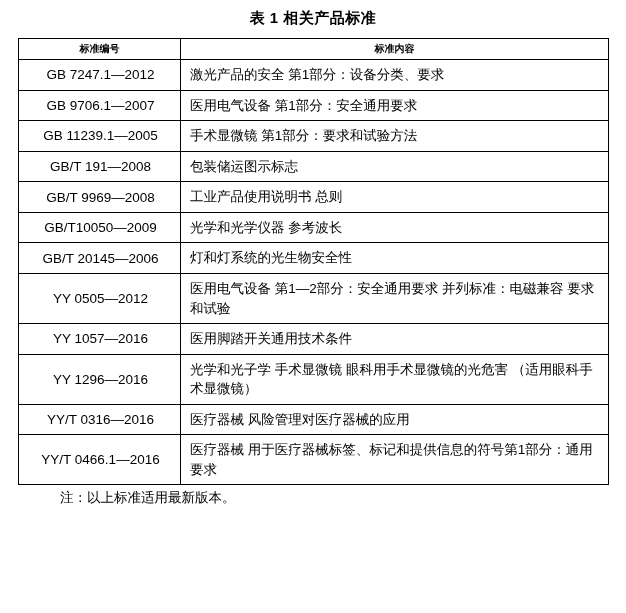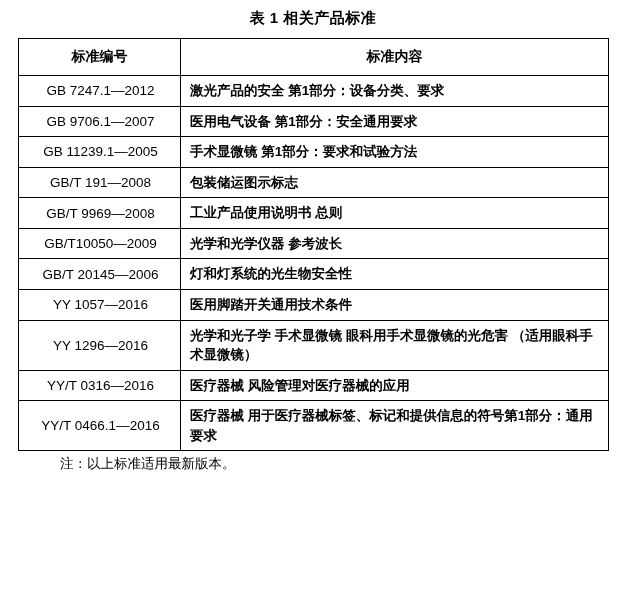--- a/index.html
+++ b/index.html
@@ -37,33 +37,32 @@
   table.std-table th,
   table.std-table td {
     border: 1px solid #000000;
     font-size: 13.5px;
     font-family: "Liberation Sans", sans-serif;
     vertical-align: middle;
   }
   table.std-table th {
     text-align: center;
     font-weight: bold;
-    padding: 9px 4px;
-    font-size: 14px;
+    padding: 3px 4px;
+    font-size: 10px;
   }
   td.col-code {
     text-align: center;
     padding: 5px 6px 5px 8px;
     white-space: nowrap;
   }
   td.col-content {
     text-align: left;
     padding: 5px 6px 5px 9px;
     line-height: 1.45;
-    font-weight: bold;
   }
   col.c1 { width: 162px; }
   col.c2 { width: 428px; }
   .note {
     margin: 4px 0 0 0;
     padding-left: 42px;
     font-size: 13.5px;
     font-family: "Liberation Sans", sans-serif;
   }
 </style>
@@ -108,20 +107,24 @@
       </tr>
       <tr>
         <td class="col-code">GB/T10050—2009</td>
         <td class="col-content">光学和光学仪器  参考波长</td>
       </tr>
       <tr>
         <td class="col-code">GB/T 20145—2006</td>
         <td class="col-content">灯和灯系统的光生物安全性</td>
       </tr>
       <tr>
+        <td class="col-code">YY 0505—2012</td>
+        <td class="col-content">医用电气设备  第1—2部分：安全通用要求  并列标准：电磁兼容  要求和试验</td>
+      </tr>
+      <tr>
         <td class="col-code">YY 1057—2016</td>
         <td class="col-content">医用脚踏开关通用技术条件</td>
       </tr>
       <tr>
         <td class="col-code">YY 1296—2016</td>
         <td class="col-content">光学和光子学  手术显微镜  眼科用手术显微镜的光危害 （适用眼科手术显微镜）</td>
       </tr>
       <tr>
         <td class="col-code">YY/T 0316—2016</td>
         <td class="col-content">医疗器械  风险管理对医疗器械的应用</td>

